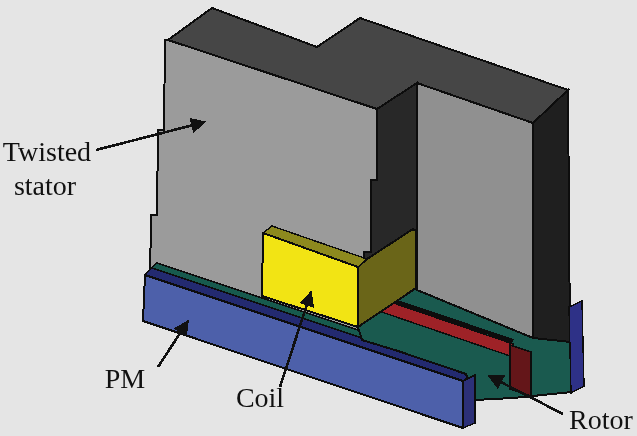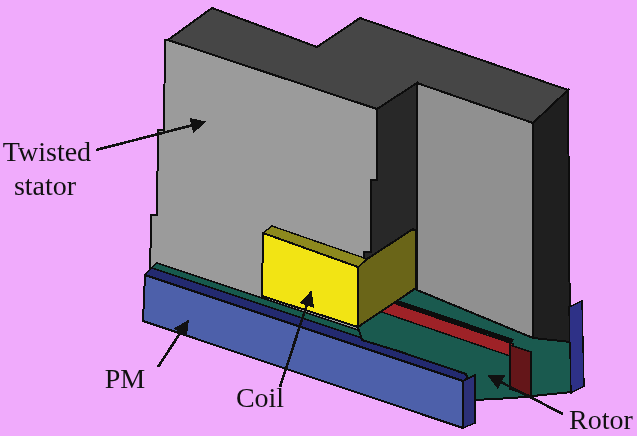--- a/index.html
+++ b/index.html
@@ -1,16 +1,16 @@
 <!DOCTYPE html>
 <html><head>
 <meta charset="utf-8">
 <style>
   html,body{margin:0;padding:0;background:#ffffff;}
-  .canvas{position:relative;width:637px;height:436px;background:#f0abfc;overflow:hidden;}
+  .canvas{position:relative;width:637px;height:436px;background:#e5e5e5;overflow:hidden;}
   svg{display:block;}
   .outline{stroke:#0d0d0d;stroke-width:2;stroke-linejoin:miter;}
   .outline-thin{stroke:#0d0d0d;stroke-width:1.4;stroke-linejoin:miter;}
   .edge-line{stroke:#0d0d0d;stroke-width:4;}
   .arrow{stroke:#111111;stroke-width:2.6;fill:none;}
   .lbl{font-family:"Liberation Serif", serif;font-size:28px;fill:#111111;}
 </style>
 </head>
 <body>
 

